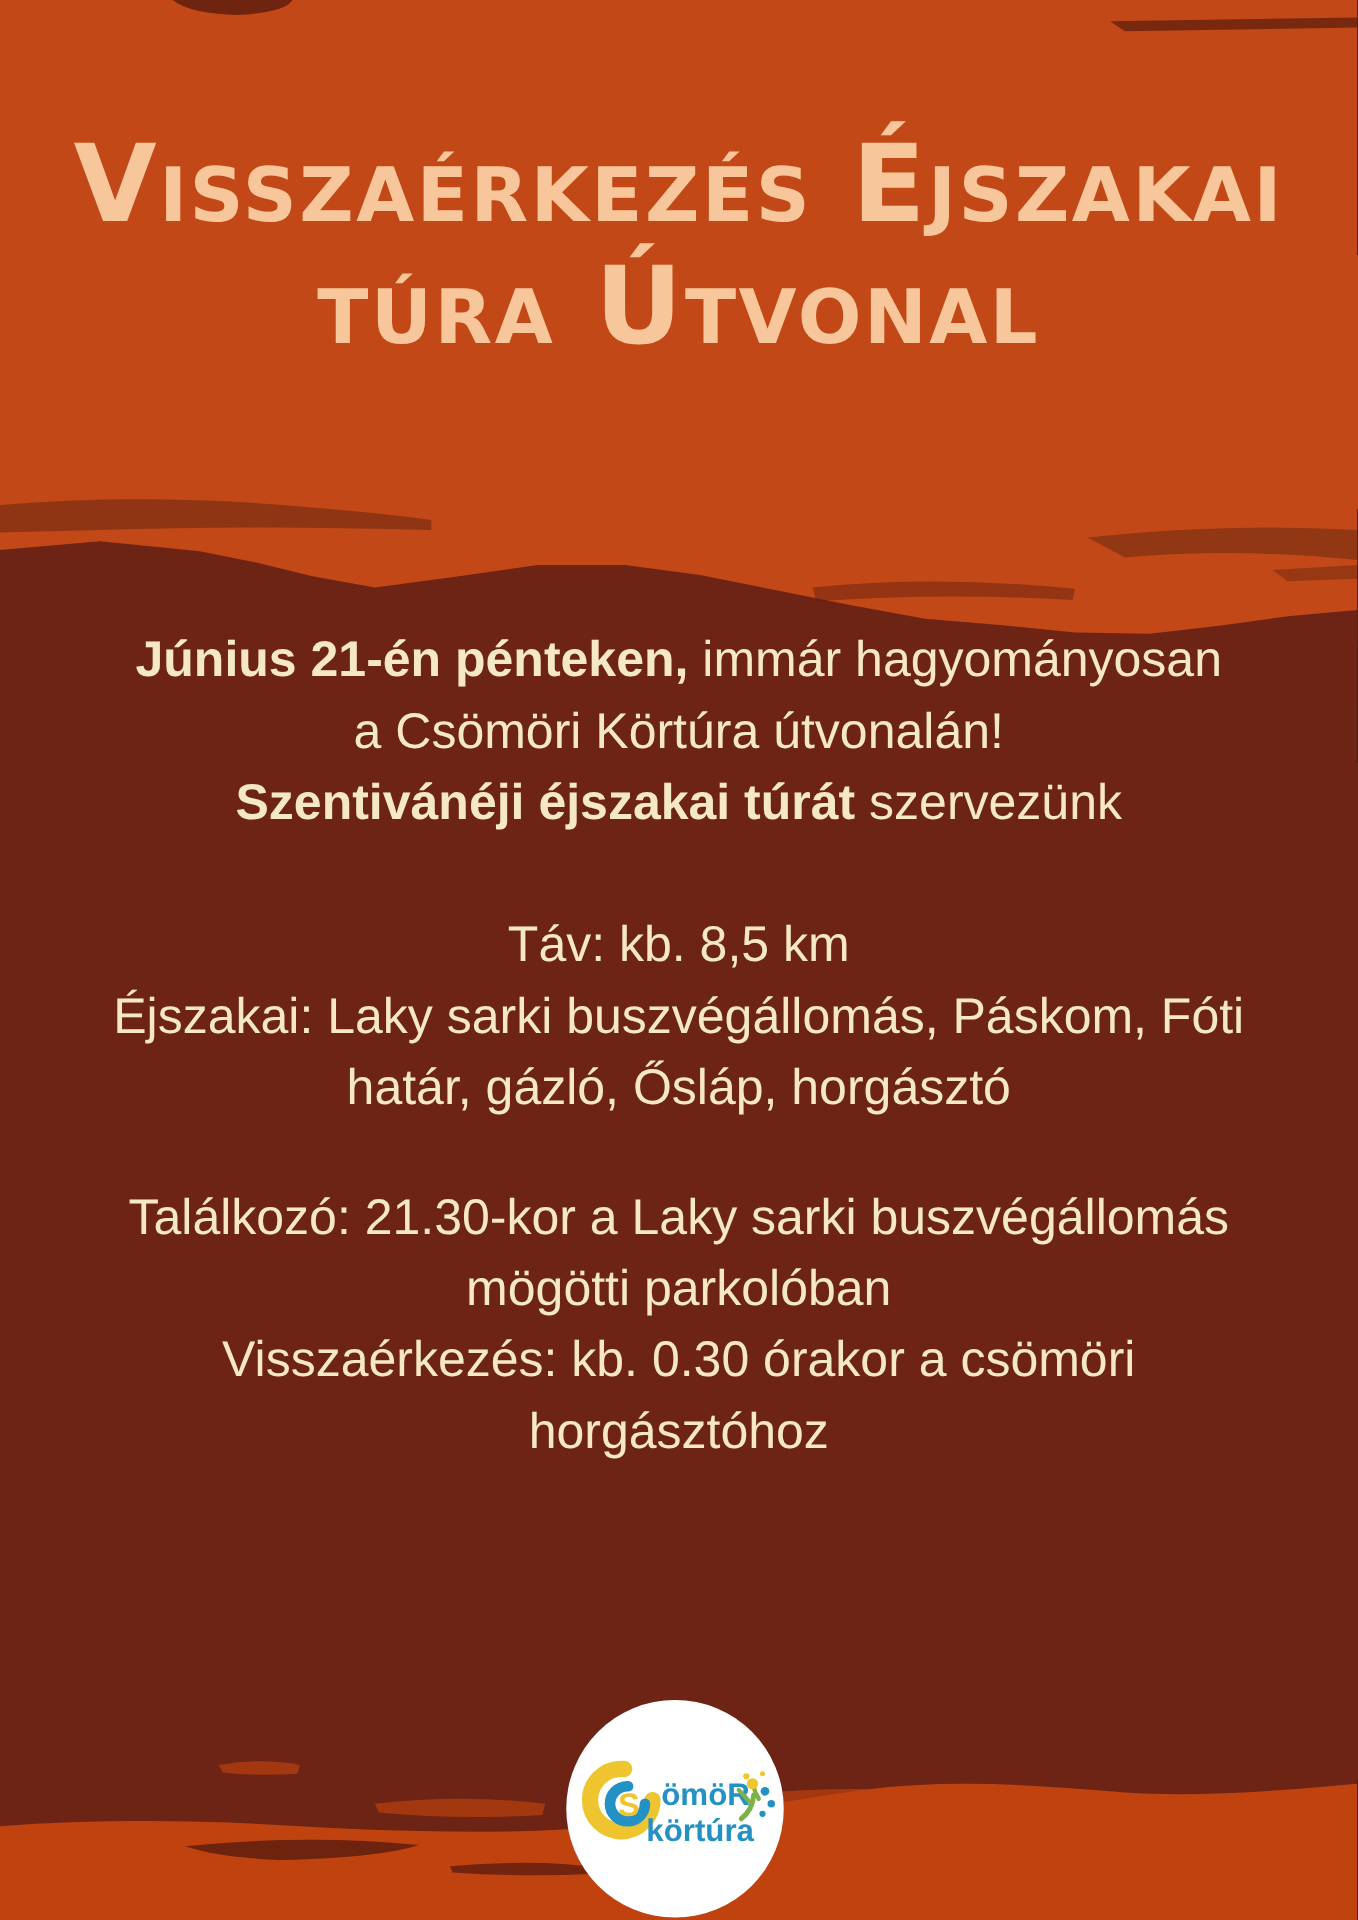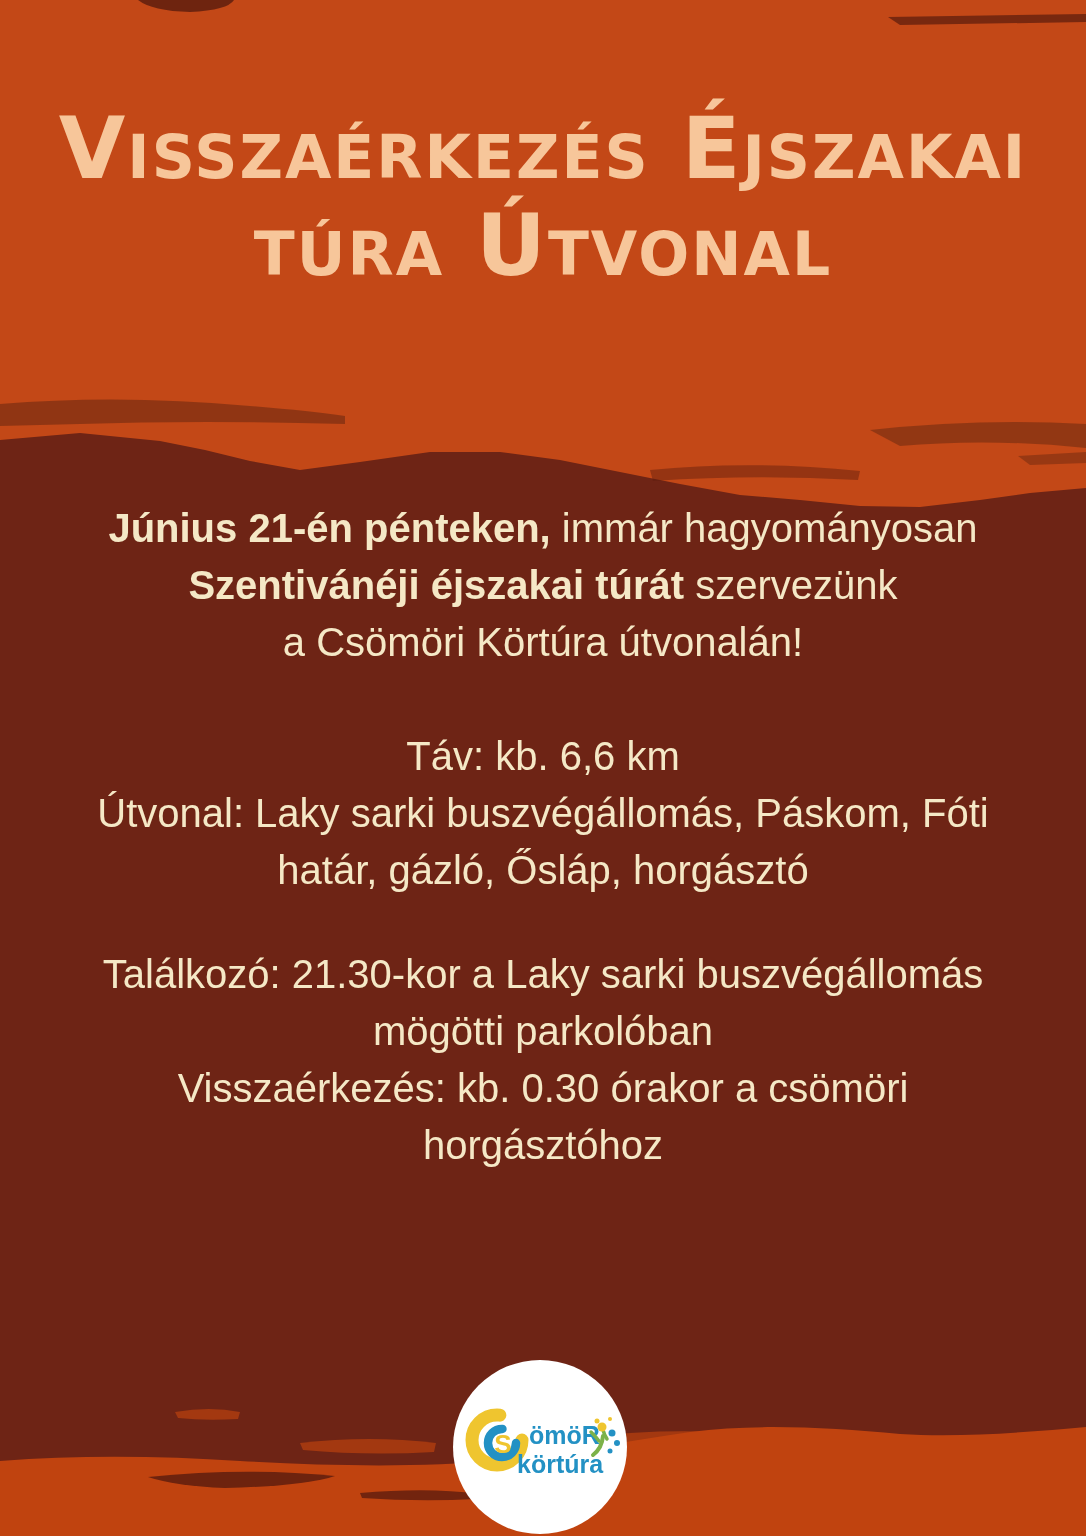--- a/index.html
+++ b/index.html
@@ -70,27 +70,27 @@
 
   <header class="title">
     <div>Visszaérkezés Éjszakai</div>
     <div>túra Útvonal</div>
   </header>
 
   <main class="content">
 
     <p class="para p-intro">
       <span class="line"><strong>Június 21-én pénteken,</strong><span> immár hagyományosan</span></span>
+      <span class="line">a Csömöri Körtúra útvonalán!</span>
       <span class="line"><strong>Szentivánéji éjszakai túrát</strong><span> szervezünk</span></span>
-      <span class="line">a Csömöri Körtúra útvonalán!</span>
     </p>
 
     <p class="para p-details">
-      <span class="line">Táv: kb. 6,6 km</span>
-      <span class="line route">Útvonal: Laky sarki buszvégállomás, Páskom, Fóti határ, gázló, Ősláp, horgásztó</span>
+      <span class="line">Táv: kb. 8,5 km</span>
+      <span class="line route">Éjszakai: Laky sarki buszvégállomás, Páskom, Fóti határ, gázló, Ősláp, horgásztó</span>
     </p>
 
     <p class="para p-schedule">
       <span class="line meet">Találkozó: 21.30-kor a Laky sarki buszvégállomás mögötti parkolóban</span>
       <span class="line arrival">Visszaérkezés: kb. 0.30 órakor a csömöri horgásztóhoz</span>
     </p>
 
 
   </main>
 

